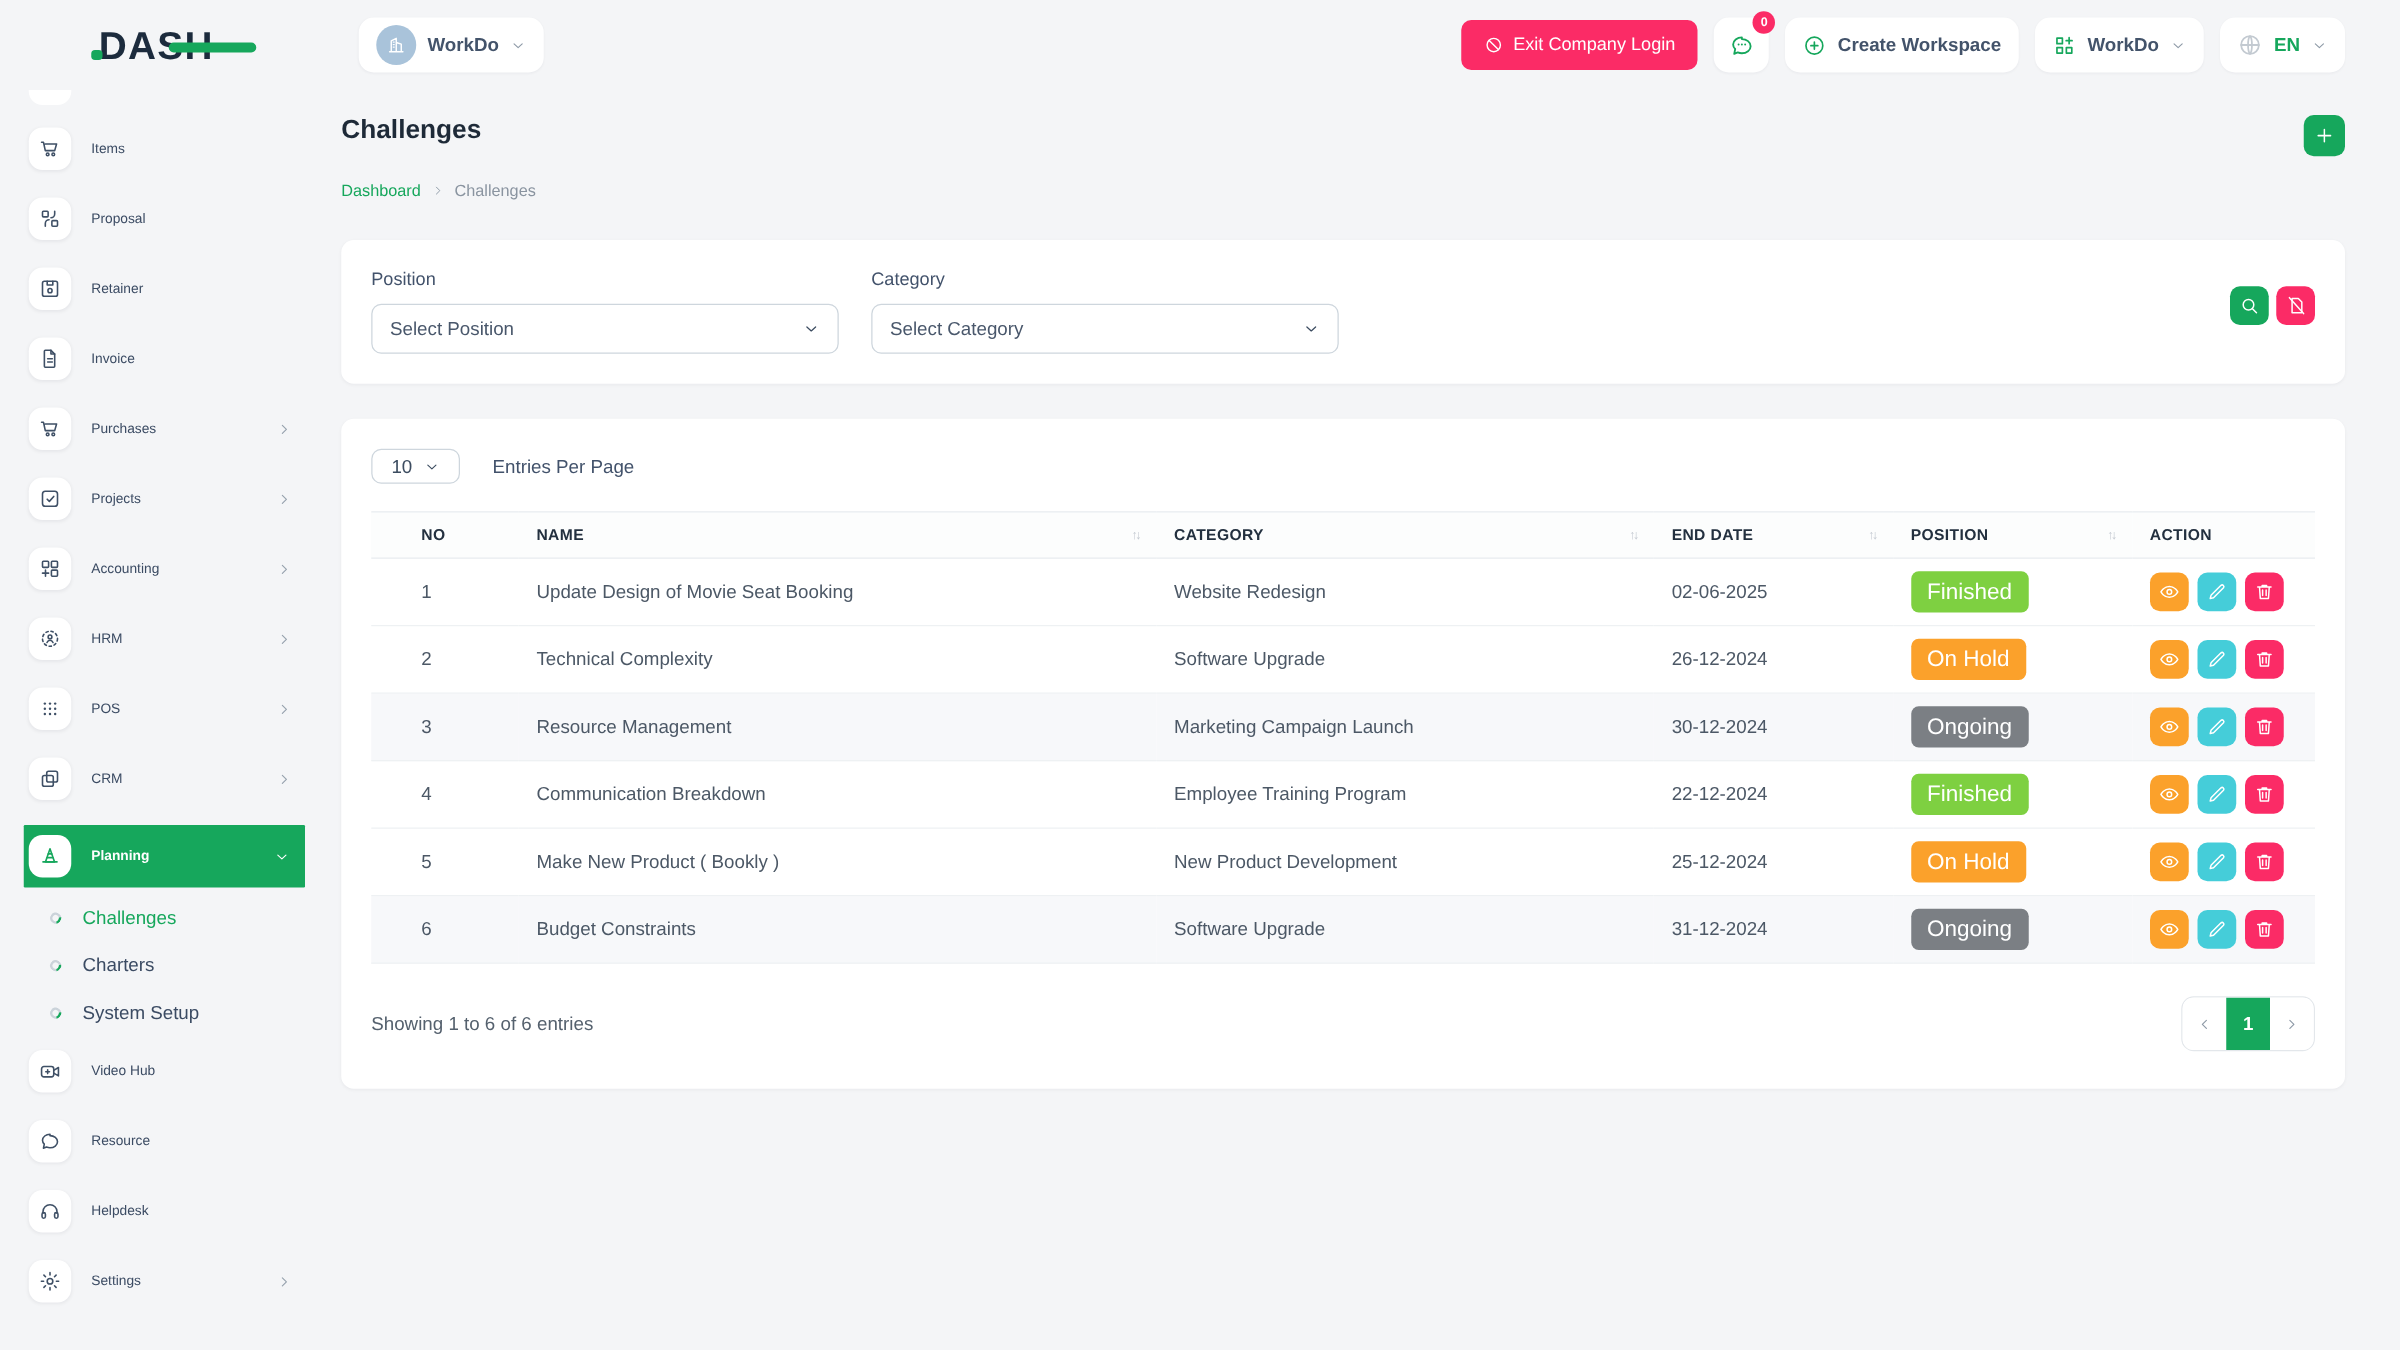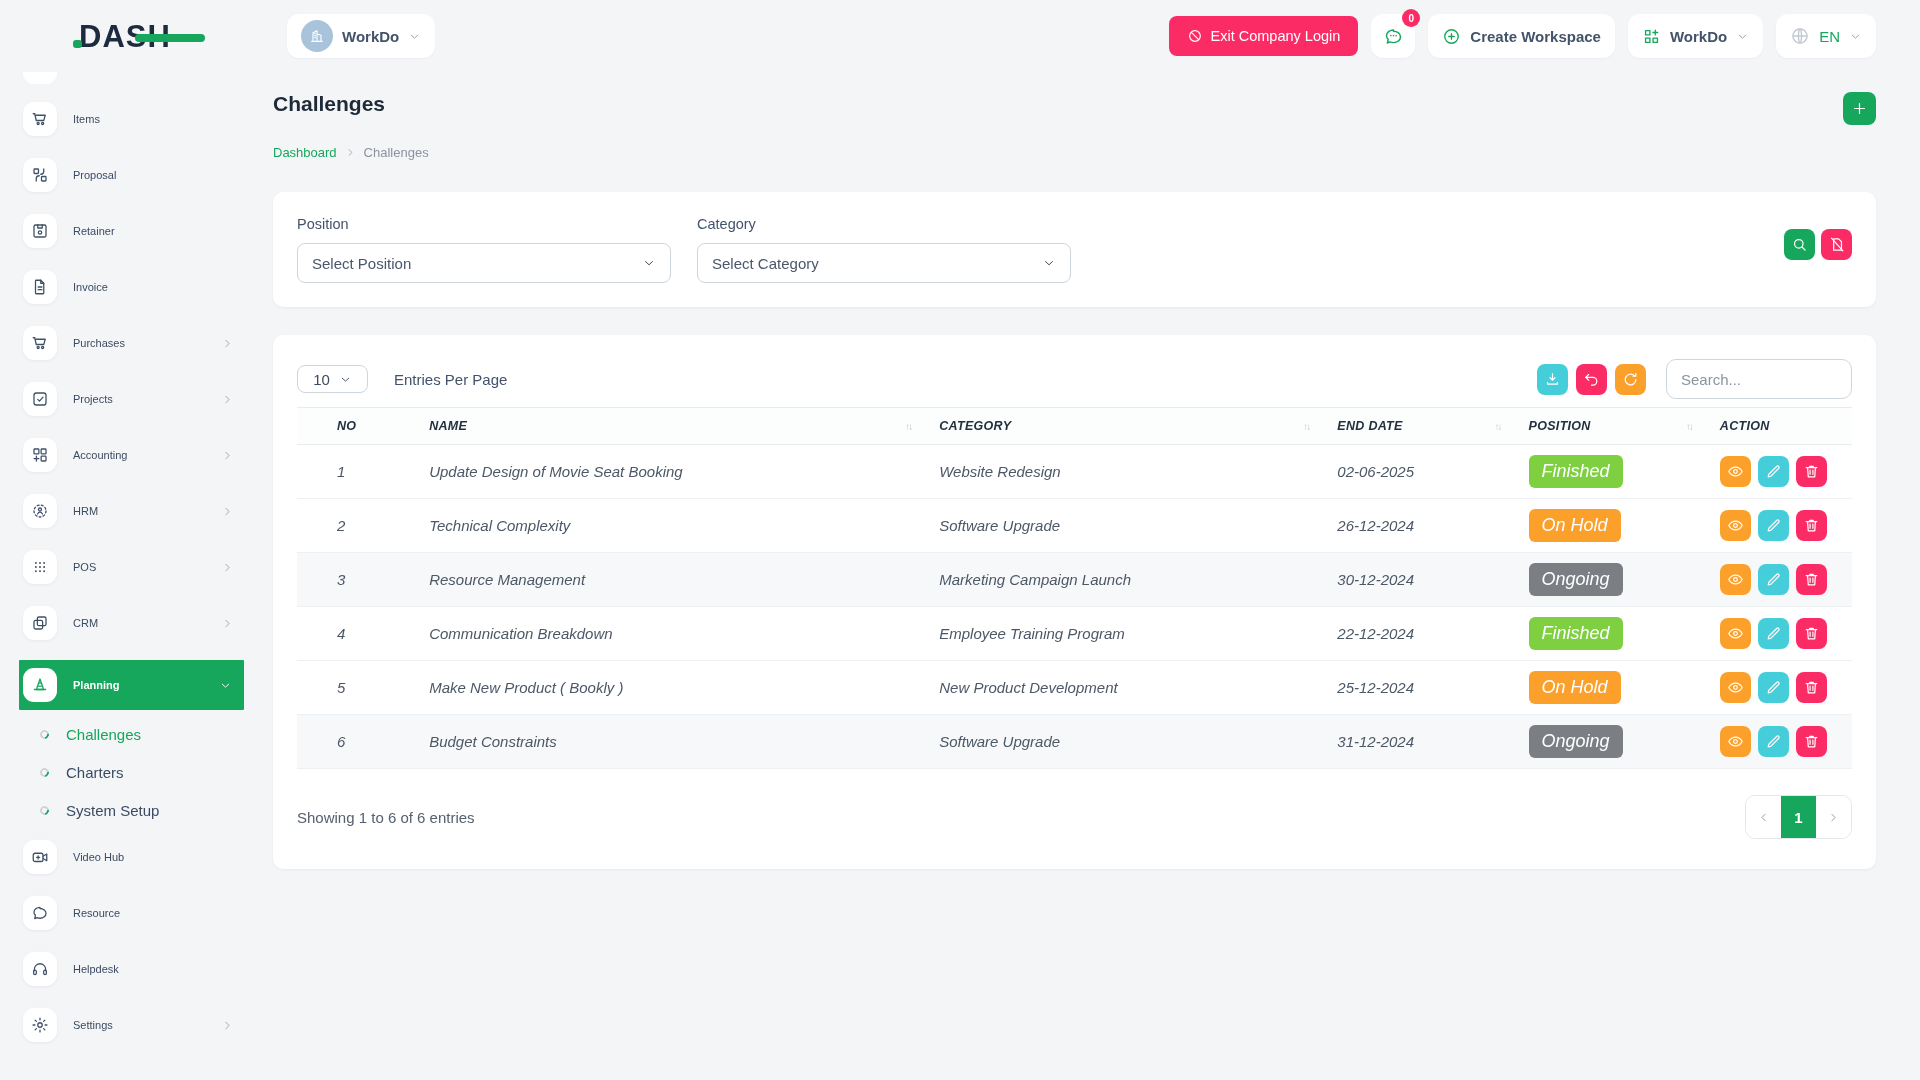--- a/index.html
+++ b/index.html
@@ -27,21 +27,21 @@
   .ws-pill .avatar{width:32px; height:32px; border-radius:50%; background:#a9c3da; display:flex; align-items:center; justify-content:center; color:#fff;}
   .ws-pill{margin-left:37px; font-weight:600;}
   .chev{color:#8e9aa7;}
   .btn-exit{display:inline-flex; align-items:center; gap:8px; background:var(--pink); color:#fff; border:none;
             height:40px; padding:0 18px; border-radius:8px; font-size:14.5px; font-family:inherit; cursor:pointer; font-weight:500;}
   .chat-pill{position:relative; width:44px; justify-content:center; padding:0; color:var(--green);}
   .chat-badge{position:absolute; top:-5px; right:-5px; min-width:18px; height:18px; border-radius:50%;
               background:var(--pink); color:#fff; font-size:10px; display:flex; align-items:center; justify-content:center; font-weight:700;}
   .green-ic{color:var(--green);}
   .globe-ic{color:#c3cad1;}
-  .lang-code{color:var(--green); font-weight:400;}
+  .lang-code{color:var(--green); font-weight:700;}
   .pill .lbl{font-weight:600;}
   
   .sidebar{position:absolute; left:0; top:72px; bottom:0; width:250px; padding:0 16px 0 23px; overflow:hidden;}
   .icon-box{width:34px; height:34px; min-width:34px; border-radius:11px; background:#fff; color:var(--icon);
             display:flex; align-items:center; justify-content:center; box-shadow:0 1px 3px rgba(16,24,40,.06);}
   .icon-box svg{width:18px; height:18px;}
   .side-item{display:flex; align-items:center; gap:16px; margin-bottom:22px; cursor:pointer; color:#3b4b63;}
   .side-item .s-label{font-size:11px; font-weight:500;}
   .side-item .s-chev{margin-left:auto; color:#97a2ae;}
   .side-item.partial{height:12px; margin-bottom:18px;}
@@ -80,21 +80,21 @@
                justify-content:center; gap:9px; color:#3c4c60; cursor:pointer; font-weight:500;}
   .epp-label{margin-left:26px; color:#42526b;}
   .tc-right{margin-left:auto; display:flex; align-items:center; gap:8px;}
   .tool-btn{width:31px; height:31px;}
   .tool-dl{background:var(--cyan);}
   .tool-undo{background:var(--pink);}
   .tool-refresh{background:var(--orange);}
   .search-input{width:186px; height:40px; margin-left:12px; border:1px solid var(--bline); border-radius:10px; padding:0 14px;
                 font-family:inherit; font-size:15px; color:#45556b; outline:none; background:#fff;}
   .search-input::placeholder{color:#8a94a0;}
-  table.data{width:100%; border-collapse:collapse; table-layout:fixed; margin-top:8px;font-style:italic;}
+  table.data{width:100%; border-collapse:collapse; table-layout:fixed; margin-top:22px;}
   col.c-no{width:7.6%;} col.c-name{width:32.8%;} col.c-cat{width:25.6%;} col.c-date{width:12.3%;} col.c-pos{width:12.3%;} col.c-act{width:9.4%;}
   thead th{background:#fcfdfd; border-top:1px solid var(--line); border-bottom:1px solid var(--line);
            font-size:12.5px; font-weight:700; color:#23303f; text-align:left; padding:11px 14px; letter-spacing:.3px;}
   thead th .th-in{display:flex; align-items:center; justify-content:space-between;}
   thead th.first{padding-left:40px;}
   .sort{color:#c4cad1; font-size:10px; letter-spacing:-2px; font-weight:400;}
   tbody td{border-bottom:1px solid #eef1f3; padding:10px 14px; height:53px; color:var(--txt2); font-size:15px;}
   tbody td.first{padding-left:40px;}
   tbody tr:nth-child(3n){background:#f7f8fa;}
   .badge{display:inline-block; padding:6px 13px; border-radius:6px; color:#fff; font-size:18px;}
@@ -434,40 +434,20 @@
 
   <section class="card table-card">
     <div class="table-controls">
       <div class="mini-select">
         <span>10</span>
         <svg class="ic" viewBox="0 0 24 24" width="13" height="13" color="#3c4c60">
             <path d="M6 9.5l6 5.5 6-5.5"></path>
           </svg>
       </div>
       <span class="epp-label">Entries Per Page</span>
-      <div class="tc-right">
-        <button class="sq-btn tool-btn tool-dl">
-          <svg class="ic" viewBox="0 0 24 24">
-              <path d="M12 4v9M8.5 9.5L12 13l3.5-3.5M5 16v2.5h14V16"></path>
-            </svg>
-        </button>
-        <button class="sq-btn tool-btn tool-undo">
-          <svg class="ic" viewBox="0 0 24 24">
-              <path d="M8 5L4 9l4 4"></path>
-              <path d="M4 9h10a5.5 5.5 0 0 1 0 11h-2"></path>
-            </svg>
-        </button>
-        <button class="sq-btn tool-btn tool-refresh">
-          <svg class="ic" viewBox="0 0 24 24">
-              <path d="M19.5 12a7.5 7.5 0 1 1-2.2-5.3"></path>
-              <path d="M19.5 3.5v3.8h-3.8"></path>
-            </svg>
-        </button>
-        <input class="search-input" placeholder="Search..." style="">
-      </div>
     </div>
 
     <table class="data">
       <colgroup>
           <col class="c-no">
           <col class="c-name">
           <col class="c-cat">
           <col class="c-date">
           <col class="c-pos">
           <col class="c-act">

